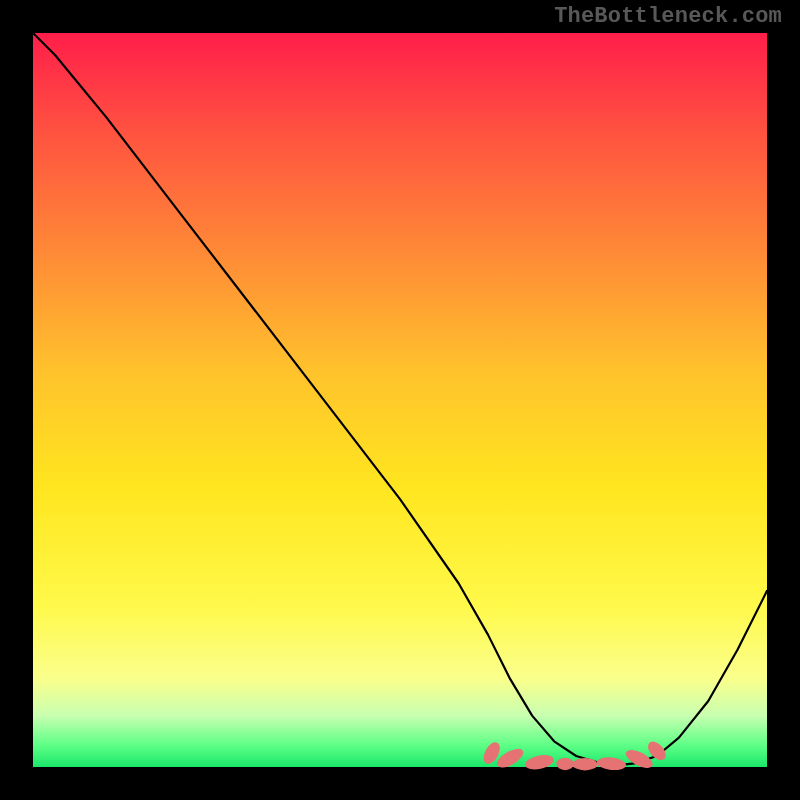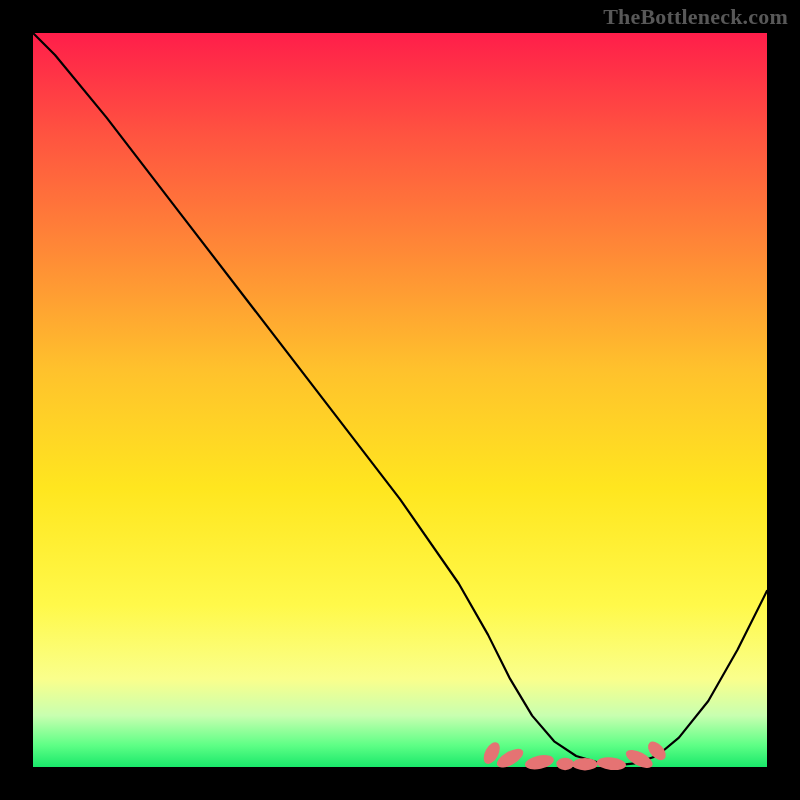--- a/index.html
+++ b/index.html
@@ -6,22 +6,22 @@
   html, body { width: 800px; height: 800px; overflow: hidden; background: #000; }
   .frame {
     position: relative;
     width: 800px;
     height: 800px;
     background: #000;
   }
   .watermark {
     position: absolute;
     top: 4px;
-    right: 12px;
-    font-family: Liberation Serif, serif;
+    right: 18px;
+    font-family: Liberation Mono, monospace;
     font-size: 22px;
     font-weight: 600;
     color: #585858;
     letter-spacing: 0.2px;
   }
   .plot {
     position: absolute;
     left: 33px;
     top: 33px;
     width: 734px;

